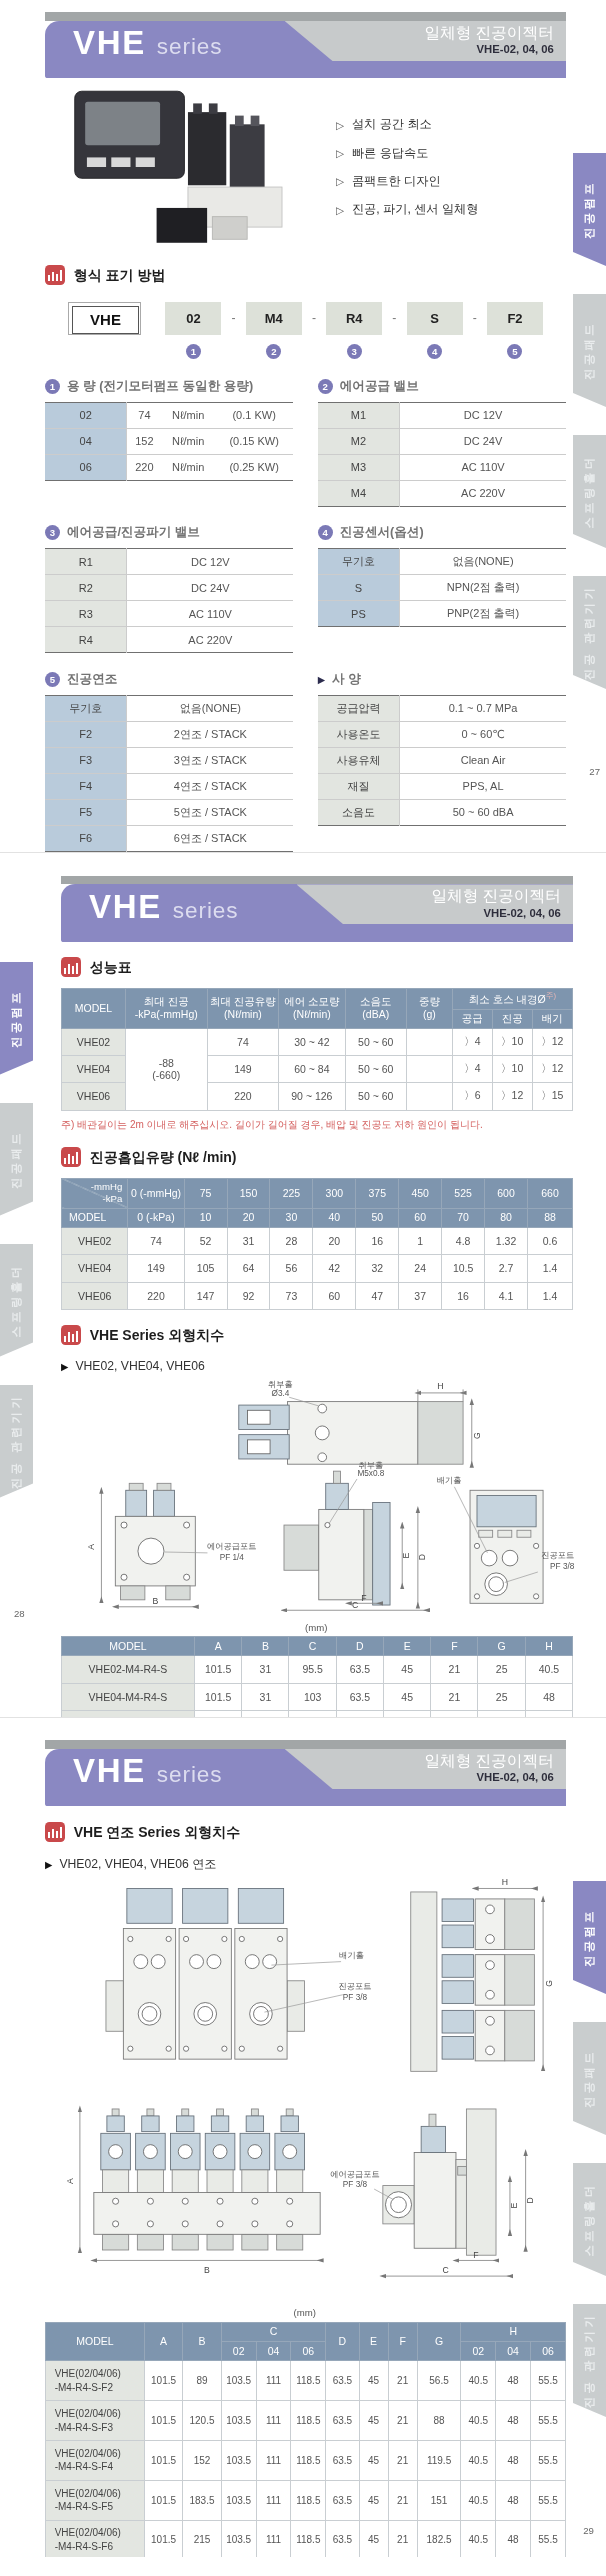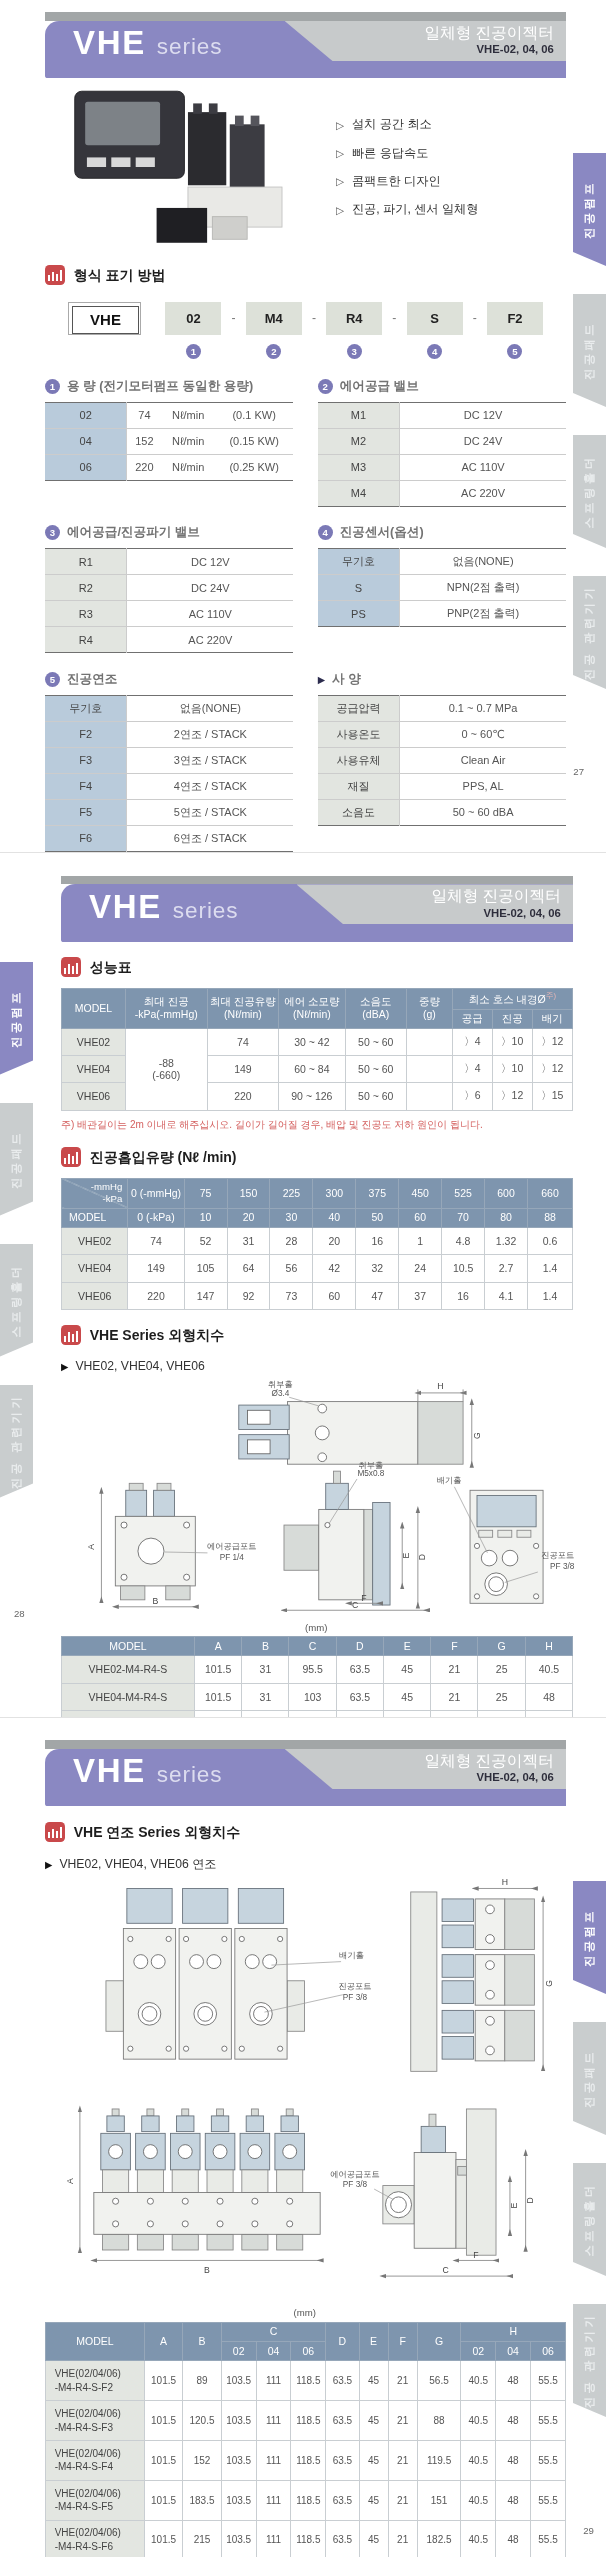--- a/index.html
+++ b/index.html
@@ -368,21 +368,21 @@
     <div class="tab">
         <span>진공패드</span>
       </div>
     <div class="tab">
         <span>스프링홀더</span>
       </div>
     <div class="tab">
         <span>진공 관련기기</span>
       </div>
   </div>
-  <div class="pageno" style="right:22px;bottom:75px;margin-left:24px;">27</div>
+  <div class="pageno" style="right:6px;bottom:75px;margin-left:24px;">27</div>
 </div>
 
 <div class="page-sep"></div>
 
 <div class="page p2">
   <div class="content">
     <div class="banner">
       <div class="strip"></div>
       <div class="purple"></div>
       <div class="grayshape"></div>

